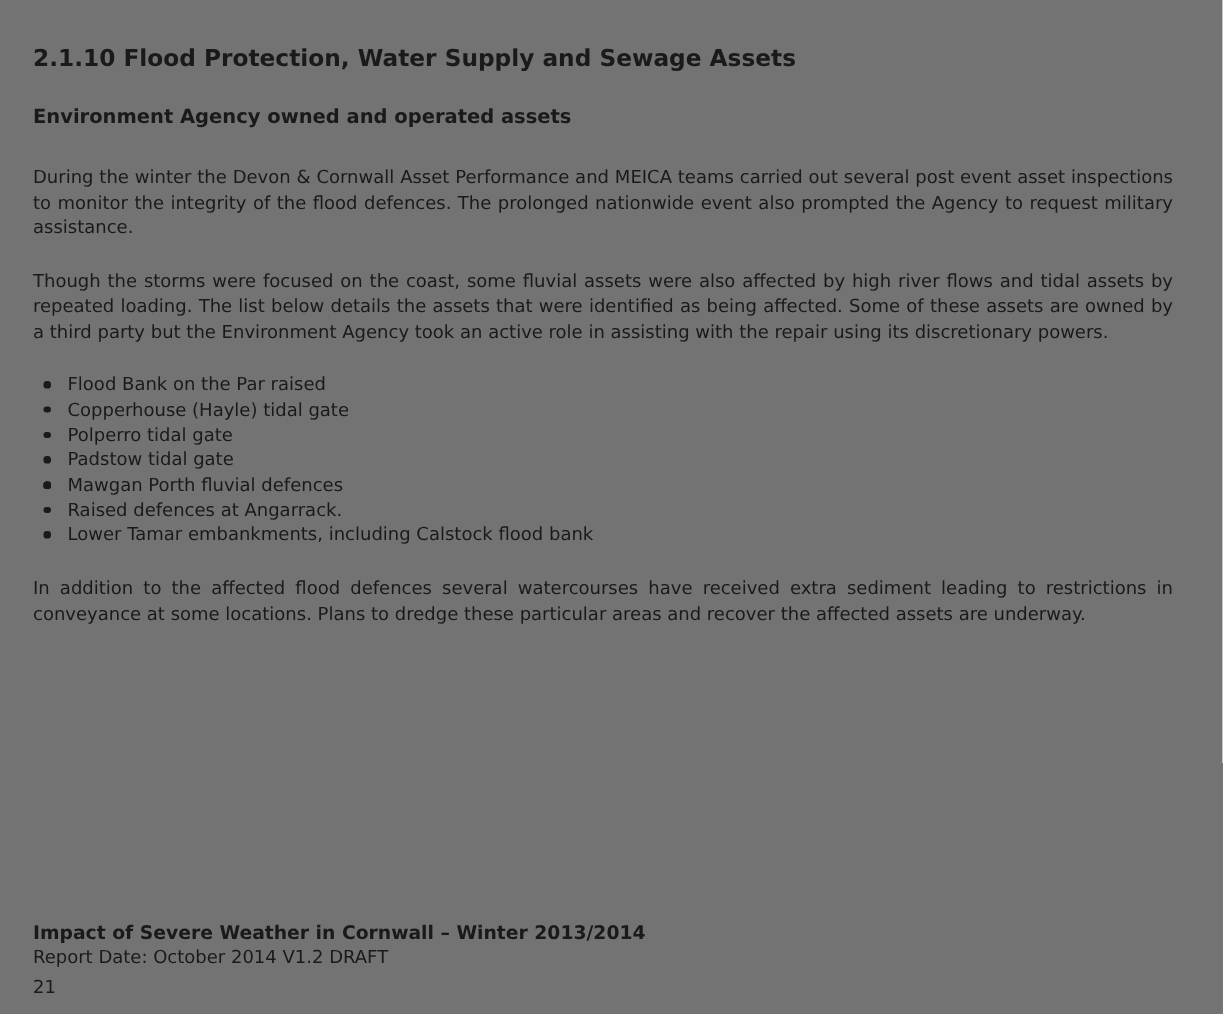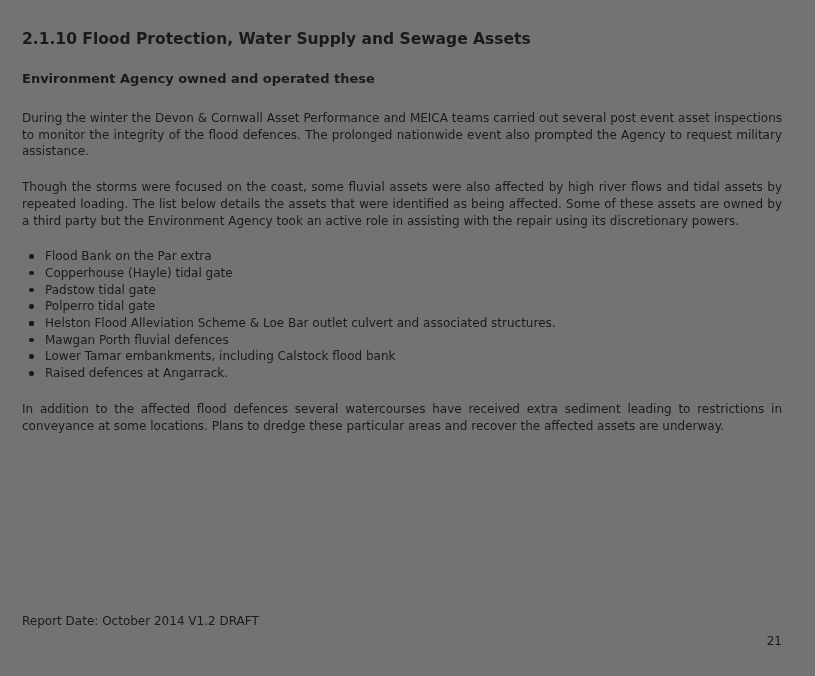--- a/index.html
+++ b/index.html
@@ -72,75 +72,75 @@
     margin: 0;
   }
   .footer-date {
     font-size: 12px;
     line-height: 17px;
     margin: 0;
   }
   .page-number {
     font-size: 12px;
     line-height: 17px;
-    text-align: right;
+    text-align: left;
     margin: 3px 0 0 0;
   }
 </style>
 </head>
 <body>
 
 <div class="page">
 
   <h1 class="doc-title">2.1.10 Flood Protection, Water Supply and Sewage Assets</h1>
 
-  <h2 class="doc-subheading">Environment Agency owned and operated these</h2>
+  <h2 class="doc-subheading">Environment Agency owned and operated assets</h2>
 
   <p class="para">During the winter the Devon &amp; Cornwall Asset Performance and MEICA teams carried out several post event asset inspections to monitor the integrity of the flood defences. The prolonged nationwide event also prompted the Agency to request military assistance.</p>
 
   <p class="para">Though the storms were focused on the coast, some fluvial assets were also affected by high river flows and tidal assets by repeated loading. The list below details the assets that were identified as being affected. Some of these assets are owned by a third party but the Environment Agency took an active role in assisting with the repair using its discretionary powers.</p>
 
   <ul class="bullet-list">
     <li class="bullet-item">
       <span class="dot"></span>
-      <span><span>Flood Bank on the </span><span class="b">Par</span><span> extra</span></span>
+      <span><span>Flood Bank on the </span><span class="b">Par</span><span> raised</span></span>
     </li>
     <li class="bullet-item">
       <span class="dot"></span>
       <span><span class="b">Copperhouse (Hayle)</span><span> tidal gate</span></span>
     </li>
     <li class="bullet-item">
       <span class="dot"></span>
-      <span><span class="b">Padstow</span><span> tidal gate</span></span>
+      <span><span class="b">Polperro</span><span> tidal gate</span></span>
     </li>
     <li class="bullet-item">
       <span class="dot"></span>
-      <span><span class="b">Polperro</span><span> tidal gate</span></span>
+      <span><span class="b">Padstow</span><span> tidal gate</span></span>
     </li>
     <li class="bullet-item">
       <span class="dot"></span>
     </li>
     <li class="bullet-item">
       <span class="dot"></span>
-      <span><span class="b">Helston Flood Alleviation Scheme</span><span> &amp; </span><span class="b">Loe Bar</span><span> outlet culvert and associated structures.</span></span>
     </li>
     <li class="bullet-item">
       <span class="dot"></span>
       <span><span class="b">Mawgan Porth</span><span> fluvial defences</span></span>
     </li>
     <li class="bullet-item">
       <span class="dot"></span>
-      <span><span class="b">Lower Tamar</span><span> embankments, including </span><span class="b">Calstock</span><span> flood bank</span></span>
+      <span><span>Raised defences at </span><span class="b">Angarrack</span><span>.</span></span>
     </li>
     <li class="bullet-item">
       <span class="dot"></span>
-      <span><span>Raised defences at </span><span class="b">Angarrack</span><span>.</span></span>
+      <span><span class="b">Lower Tamar</span><span> embankments, including </span><span class="b">Calstock</span><span> flood bank</span></span>
     </li>
   </ul>
 
   <p class="para">In addition to the affected flood defences several watercourses have received extra sediment leading to restrictions in conveyance at some locations. Plans to dredge these particular areas and recover the affected assets are underway.</p>
 
   <div class="footer">
+    <p class="footer-title">Impact of Severe Weather in Cornwall – Winter 2013/2014</p>
     <p class="footer-date">Report Date: October 2014 V1.2 DRAFT</p>
     <p class="page-number">21</p>
   </div>
 
 </div>
 
 </body></html>

